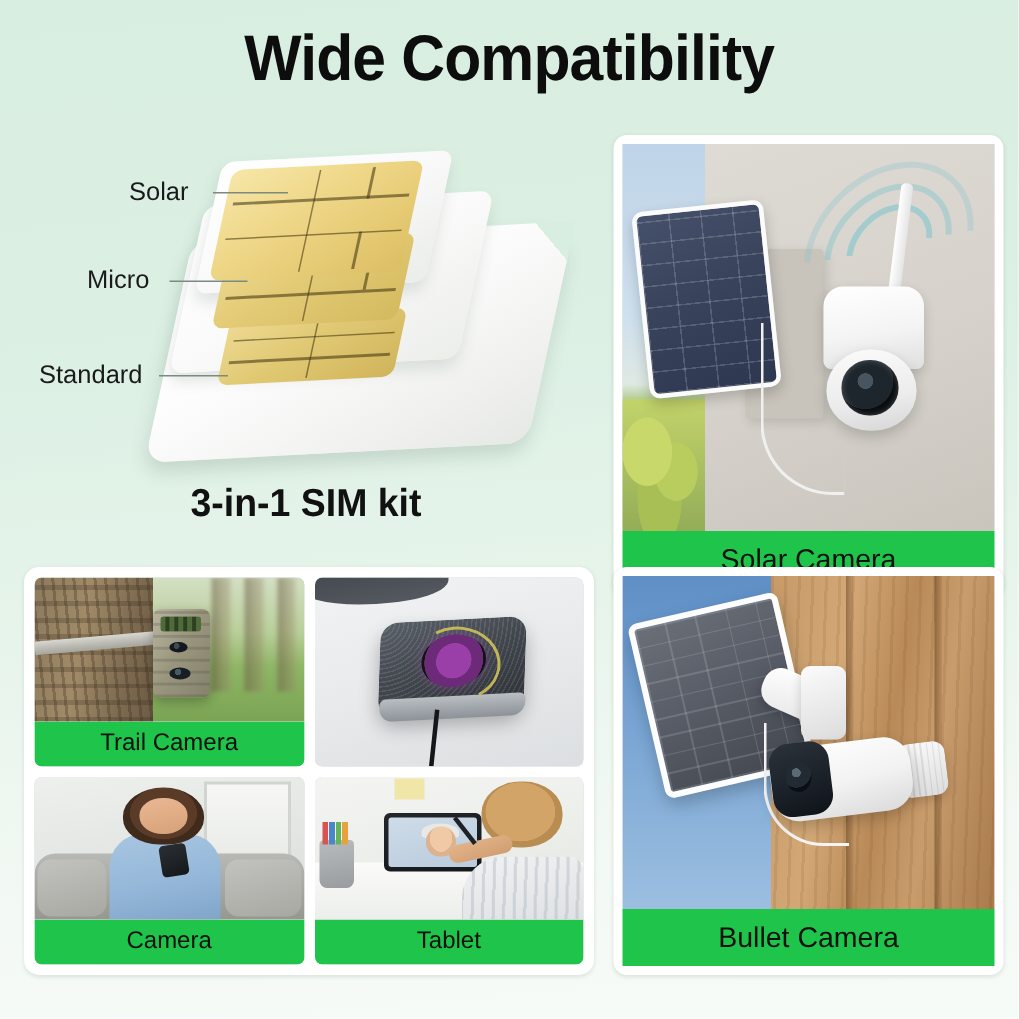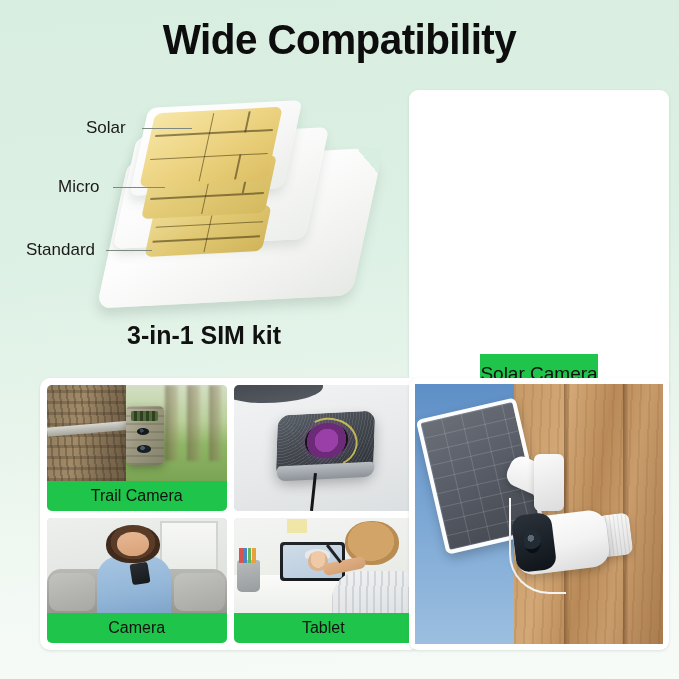--- a/index.html
+++ b/index.html
@@ -190,21 +190,21 @@
     color: #101010;
     text-align: center;
     font-size: 18px;
     line-height: 1;
     display: flex;
     align-items: center;
     justify-content: center;
   }
 
   
-  #panel-solar { left: 409px; top: 90px; width: 260px; height: 308px; align-items: center; }
+  #panel-solar { left: 409px; top: 90px; width: 260px; height: 308px; }
   #panel-solar .plabel { height: 38px; font-size: 19px; }
 
   
   #panel-bullet { left: 409px; top: 378px; width: 260px; height: 272px; }
   #panel-bullet .plabel { height: 38px; font-size: 19px; }
 
   
   .grid-box {
     position: absolute;
     left: 16px;
@@ -213,21 +213,20 @@
     height: 272px;
     background: #ffffff;
     border-radius: 10px;
     box-shadow: 0 1px 3px rgba(90,120,95,0.18);
     padding: 7px;
     box-sizing: border-box;
     display: grid;
     grid-template-columns: 1fr 1fr;
     grid-template-rows: 1fr 1fr;
     gap: 7px;
-    margin-left: 24px;
   }
   .cell {
     display: flex;
     flex-direction: column;
     border-radius: 5px;
     overflow: hidden;
     background: #e2e6e4;
   }
   .cell .photo { flex: 1 1 auto; }
   .cell .plabel { height: 30px; font-size: 16px; }
@@ -757,15 +756,16 @@
         <div class="bullet-panel"></div>
         <div class="bullet-mount-arm"></div>
         <div class="bullet-mount-plate"></div>
         <div class="bullet-cable"></div>
         <div class="bullet-joint"></div>
         <div class="bullet-body"></div>
         <div class="bullet-face"></div>
         <div class="bullet-lens"></div>
       </div>
     </div>
+    <div class="plabel">Bullet Camera</div>
   </div>
 
 </div>
 
 </body></html>

